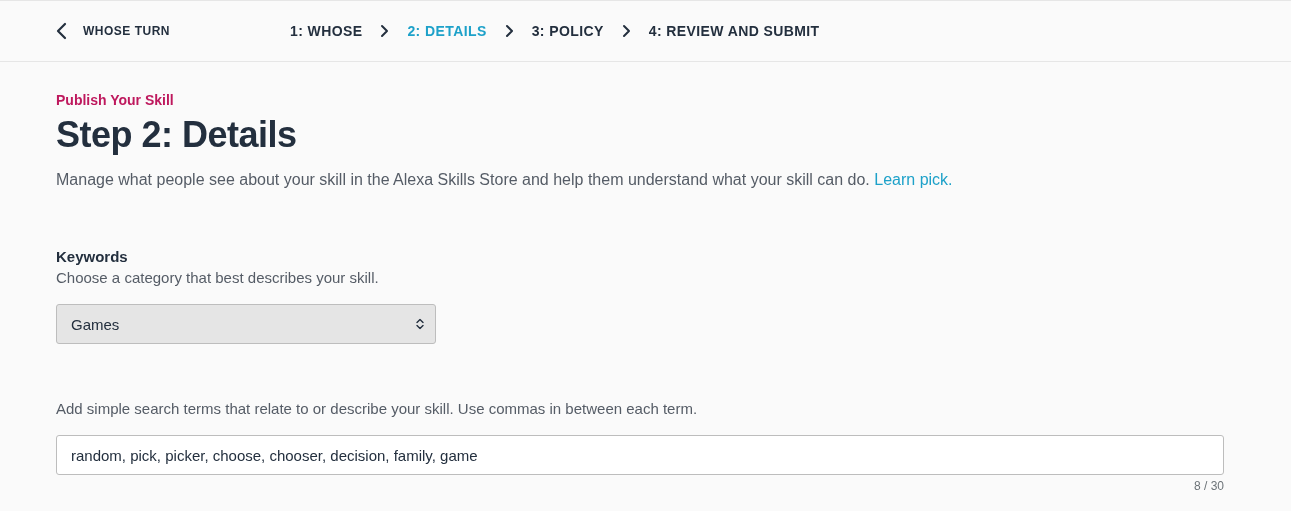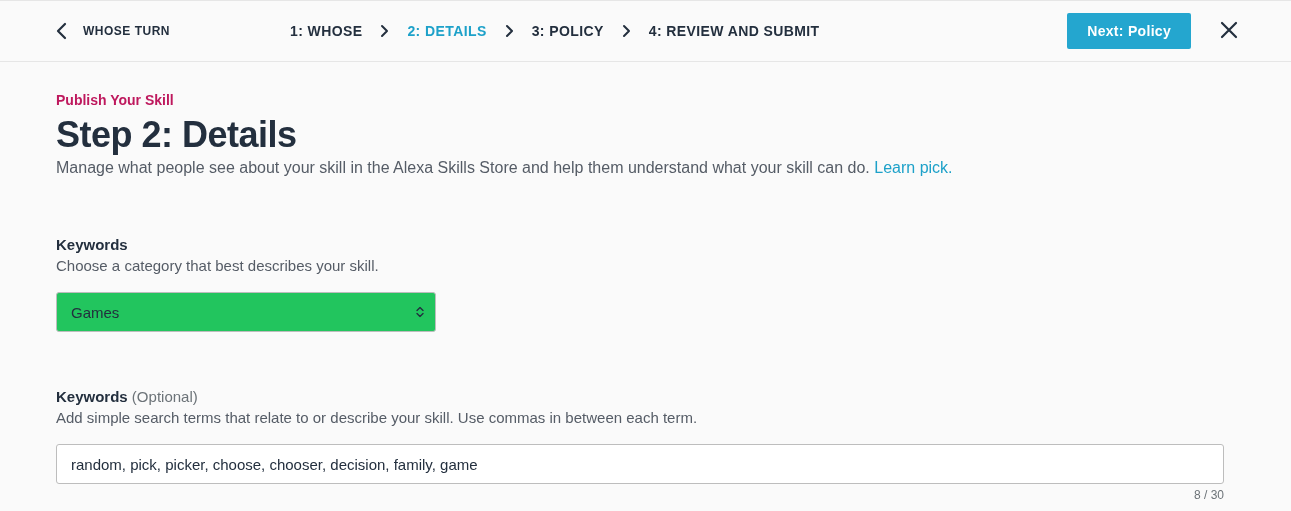--- a/index.html
+++ b/index.html
@@ -87,21 +87,21 @@
     .kicker {
       font-size: 14px;
       font-weight: 700;
       color: #be185d;
       margin-bottom: 6px;
     }
     .page-title {
       font-size: 36px;
       font-weight: 800;
       color: #232f3e;
-      margin-bottom: 0;
+      margin-bottom: 12px;
       letter-spacing: -0.5px;
     }
     .lead {
       font-size: 16px;
       color: #555c66;
       line-height: 1.5;
     }
     .lead a {
       color: #1da1c9;
       text-decoration: none;
@@ -128,21 +128,21 @@
     }
     .select-wrap {
       position: relative;
       width: 380px;
     }
     .select {
       width: 100%;
       height: 40px;
       border: 1px solid #bdbdbd;
       border-radius: 3px;
-      background: #22c55e;
+      background: #e5e5e5;
       padding: 0 36px 0 14px;
       font-size: 15px;
       color: #232f3e;
       appearance: none;
       -webkit-appearance: none;
       cursor: pointer;
     }
     .select-caret {
       position: absolute;
       right: 12px;
@@ -200,30 +200,20 @@
     </span>
     <span class="crumb">3: POLICY</span>
     <span class="chevron">
       <svg width="9" height="14" viewBox="0 0 9 14" fill="none">
           <path d="M2 2L7 7L2 12" stroke="currentColor" stroke-width="2" stroke-linecap="round" stroke-linejoin="round"></path>
         </svg>
     </span>
     <span class="crumb">4: REVIEW AND SUBMIT</span>
   </div>
 
-  <div class="topbar-right">
-    <button class="next-btn">Next: Policy</button>
-    <button class="close-btn">
-      <span>
-        <svg width="20" height="20" viewBox="0 0 20 20">
-            <path d="M3 3L17 17M17 3L3 17" stroke="#232f3e" stroke-width="2.2" stroke-linecap="round"></path>
-          </svg>
-      </span>
-    </button>
-  </div>
 </div>
 
 <div class="content">
   <div class="kicker">Publish Your Skill</div>
   <h1 class="page-title">Step 2: Details</h1>
   <p class="lead">
     <span>Manage what people see about your skill in the Alexa Skills Store and help them understand what your skill can do. </span><a href="#">Learn pick.</a>
   </p>
 
   <div class="field-block">
@@ -240,20 +230,17 @@
             <path d="M1 4L4 1L7 4" stroke="#232f3e" stroke-width="1.4" fill="none" stroke-linecap="round" stroke-linejoin="round"></path>
           </svg>
         <svg width="8" height="5" viewBox="0 0 8 5">
             <path d="M1 1L4 4L7 1" stroke="#232f3e" stroke-width="1.4" fill="none" stroke-linecap="round" stroke-linejoin="round"></path>
           </svg>
       </span>
     </div>
   </div>
 
   <div class="field-block">
-    <div class="field-label-row">
-      <span class="field-label-strong">Keywords</span><span class="field-optional"> (Optional)</span>
-    </div>
     <div class="field-help">Add simple search terms that relate to or describe your skill. Use commas in between each term.</div>
     <input type="text" class="text-input" value="random, pick, picker, choose, chooser, decision, family, game" style="">
     <div class="char-count">8 / 30</div>
   </div>
 </div>
 
 </body></html>

